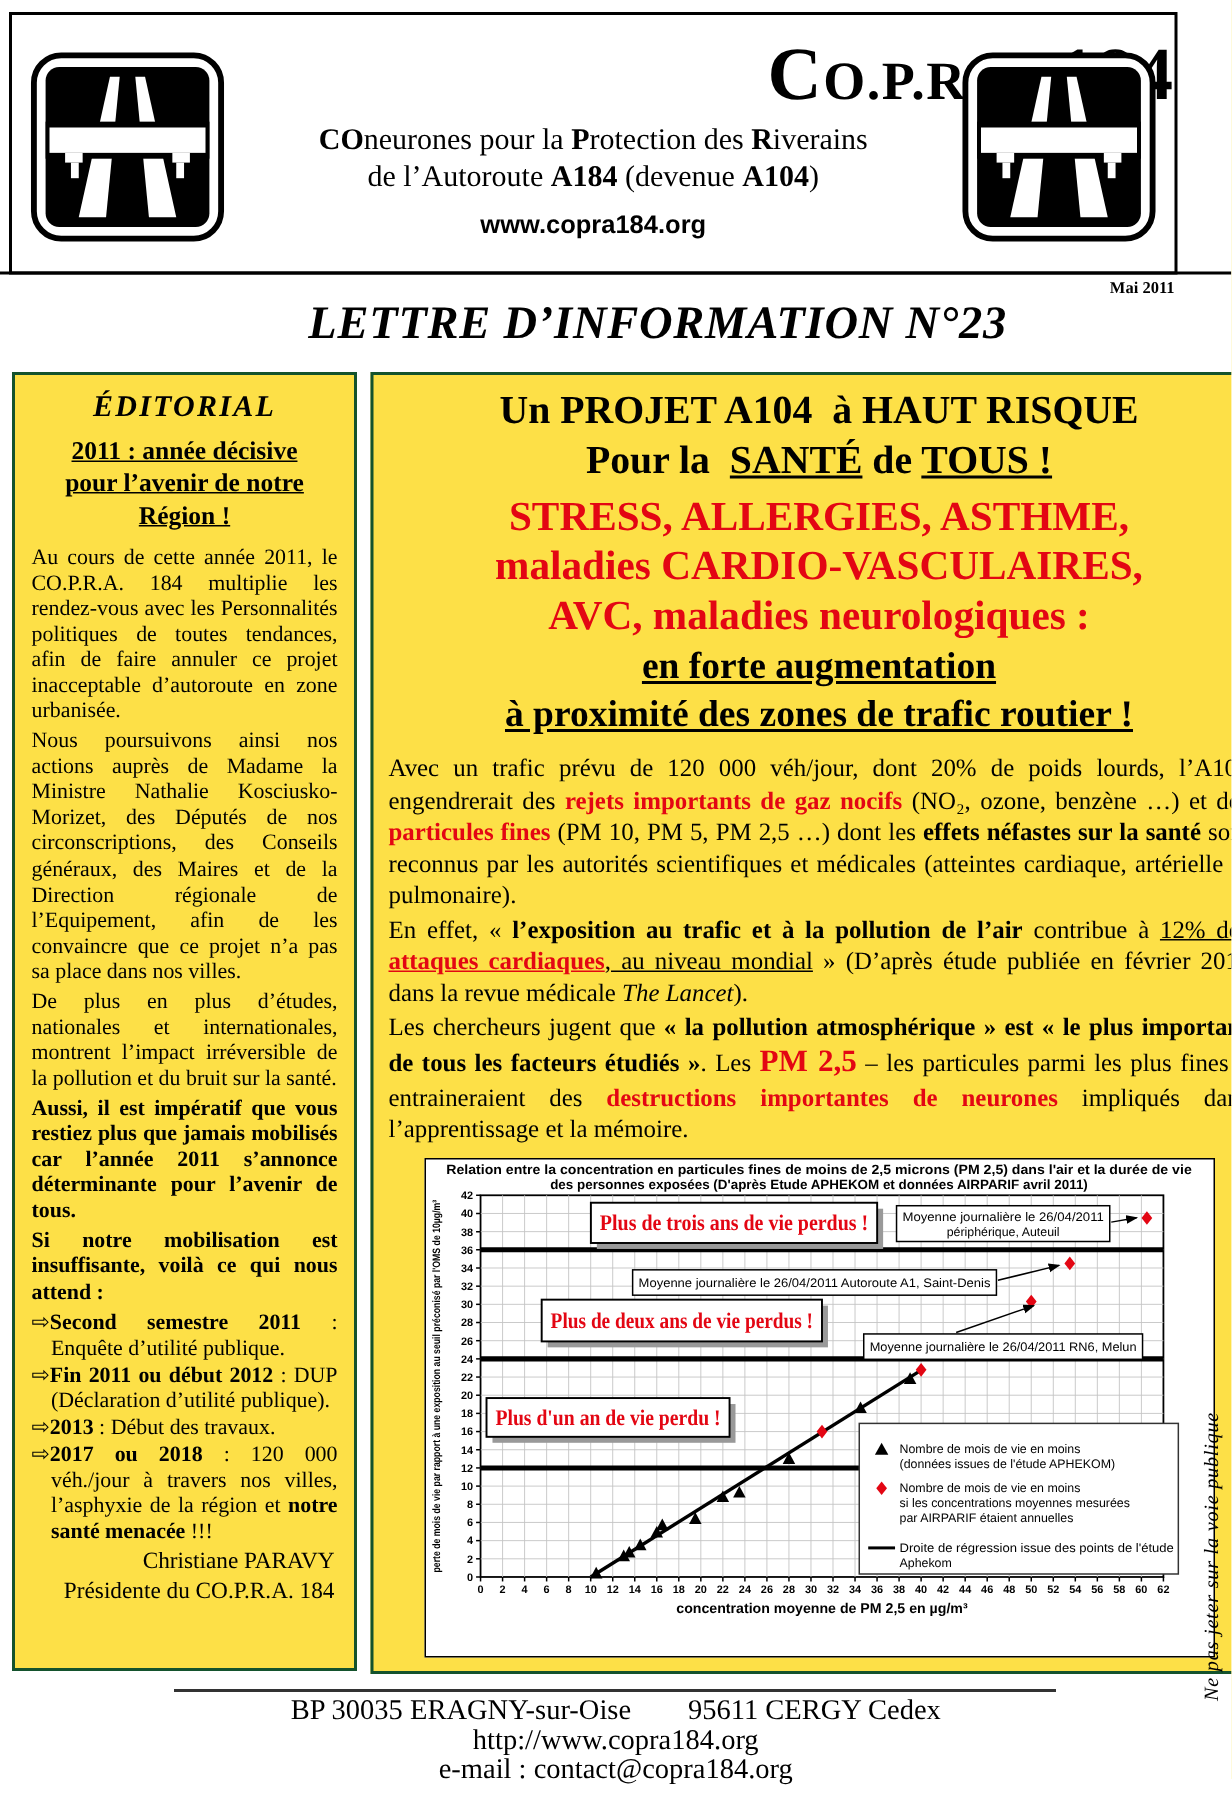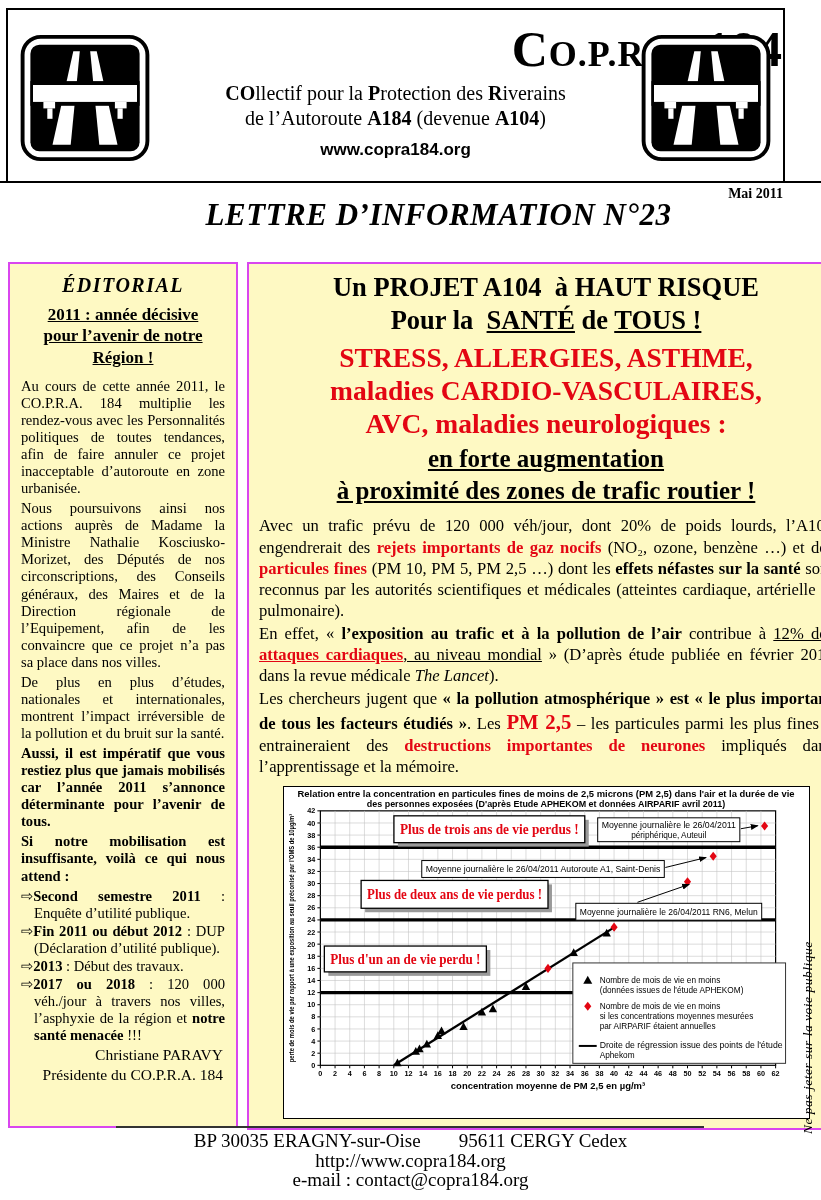--- a/index.html
+++ b/index.html
@@ -9,25 +9,25 @@
   .red{color:#e30613}.lg{font-size:1.25em}.xl{font-size:50px}.sm{font-size:36px}
 
   
   .header-box{position:absolute;left:6px;top:8px;width:775px;height:171px;border:2px solid #000;background:#fff;}
   .full-rule{position:absolute;left:0;top:181px;width:821px;height:0;border-top:2px solid #000;}
   .logo{position:absolute;top:20px;width:130px;height:136px;}
   .logo.left{left:12px}.logo.right{right:12px}
   .org-title{margin-top:14px;text-align:right;font-weight:bold;font-size:44px;line-height:1;letter-spacing:1px;}
   .org-sub{text-align:center;font-size:20px;line-height:1.25;margin-top:7px;}
   .org-web{text-align:center;font-family:"Liberation Sans",sans-serif;font-weight:bold;font-size:17px;margin-top:9px;}
-  .issue-date{position:absolute;top:186px;right:38px;font-weight:bold;font-size:14px;}
+  .issue-date{position:absolute;top:186px;right:38px;font-weight:bold;font-size:11px;}
   .lettre-title{position:absolute;top:197px;left:0;width:100%;text-align:center;font-weight:bold;font-style:italic;font-size:31px;letter-spacing:.5px;padding-left:28px;}
 
   
-  .panel{position:absolute;top:262px;border:2px solid #d946ef;background:#fef9c3;box-sizing:border-box;overflow:hidden;}
+  .panel{position:absolute;top:248px;border:2px solid #14532d;background:#fde047;box-sizing:border-box;overflow:hidden;}
   .editorial{left:8px;width:230px;height:866px;padding:8px 11px;}
   .article{left:247px;width:598px;height:868px;padding:6px 10px;}
 
   .ed-heading{text-align:center;font-weight:bold;font-style:italic;font-size:20px;letter-spacing:1.5px;margin-top:2px;}
   .ed-subheading{text-align:center;font-weight:bold;font-size:17px;text-decoration:underline;line-height:1.25;margin:7px 16px 10px;}
   .ed-p{text-align:justify;font-size:14.6px;line-height:1.17;margin-bottom:3px;}
   .ed-li{text-align:justify;font-size:14.6px;line-height:1.17;padding-left:13px;text-indent:-13px;margin-bottom:1px;}
   .signature{text-align:right;font-size:15.5px;line-height:1.3;padding-right:2px;}
 
   .art-h1{text-align:center;font-weight:bold;font-size:26.5px;line-height:1.16;margin-top:2px;}
@@ -82,21 +82,21 @@
         <rect x="8" y="37" width="84" height="19" fill="#000"></rect>
         <rect x="10" y="40" width="80" height="13" fill="#fff"></rect>
         <rect x="18" y="53" width="9" height="5" fill="#fff"></rect>
         <rect x="73" y="53" width="9" height="5" fill="#fff"></rect>
         <rect x="21" y="58" width="4" height="8" fill="#fff"></rect>
         <rect x="75" y="58" width="4" height="8" fill="#fff"></rect>
       </svg>
     </div>
     <div class="org-title"><span class="xl">C</span><span class="sm">O.P.R.A.</span><span class="xl"> 184</span></div>
     <div class="org-sub">
-      <div><span class="b">CO</span><span>llectif pour la </span><span class="b">P</span><span>rotection des </span><span class="b">R</span><span>iverains</span></div>
+      <div><span class="b">CO</span><span>neurones pour la </span><span class="b">P</span><span>rotection des </span><span class="b">R</span><span>iverains</span></div>
       <div><span>de l’Autoroute </span><span class="b">A184</span><span> (devenue </span><span class="b">A104</span><span>)</span></div>
     </div>
     <div class="org-web">www.copra184.org</div>
   </div>
   <div class="full-rule"></div>
   <div class="issue-date">Mai 2011</div>
   <div class="lettre-title">LETTRE D’INFORMATION N°23</div>
 
   <aside class="panel editorial">
     <div class="ed-heading">ÉDITORIAL</div>

